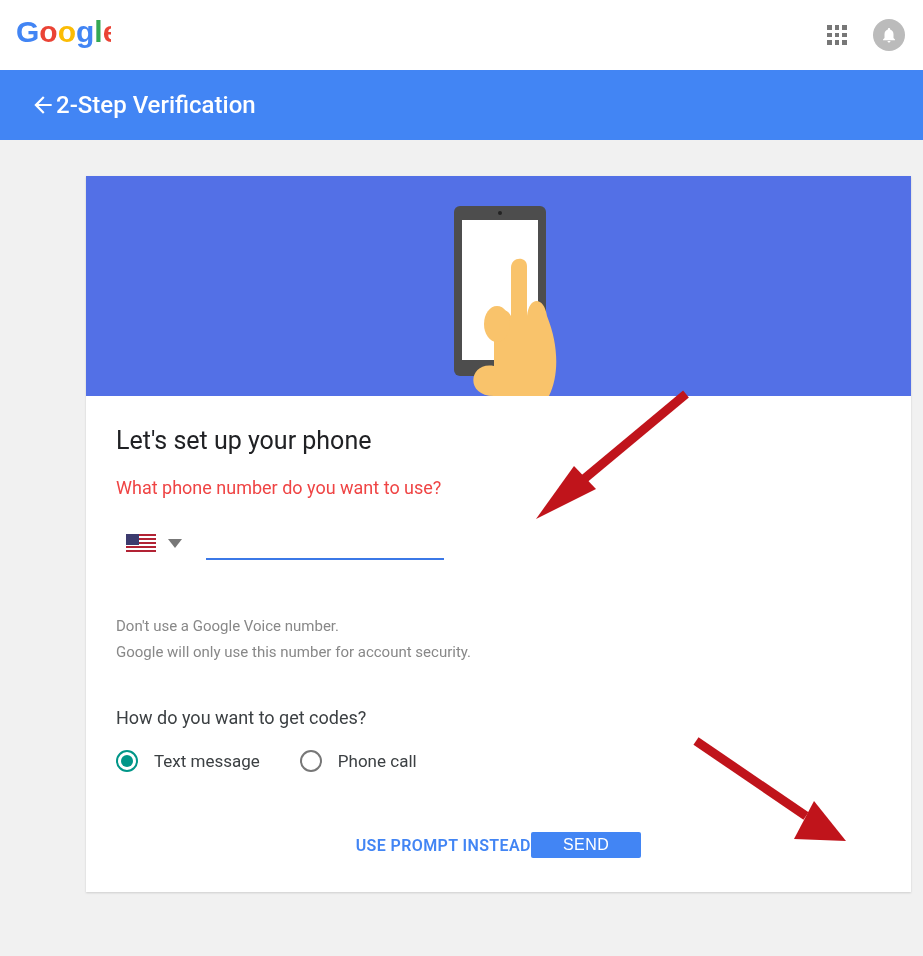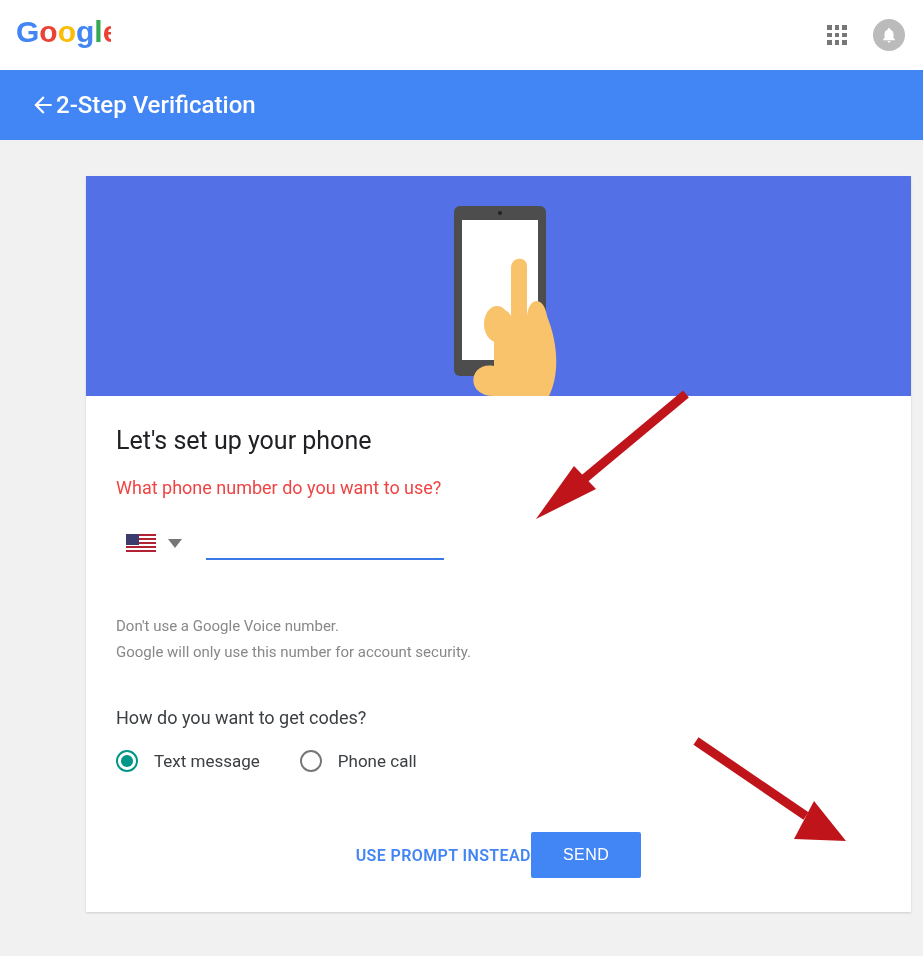--- a/index.html
+++ b/index.html
@@ -63,21 +63,21 @@
     .radio-outer { width:22px;height:22px;border-radius:50%;border:2.5px solid #777;display:flex;align-items:center;justify-content:center;}
     .radio-outer.sel { border-color:#009688;}
     .radio-inner { width:12px;height:12px;border-radius:50%;background:#009688;}
     .radio-label { font-size:17px; color:#3c4043;}
     .footer-row { display:flex; justify-content:center; align-items:center;}
     .prompt-link {
       color:#4285f4; font-weight:600; font-size:16px; letter-spacing:.4px;
       cursor:pointer; text-transform:uppercase;
     }
     .send-btn {
-      background:#4285f4; color:#fff; border:none; padding:14px 32px;
+      background:#4285f4; color:#fff; border:none; padding:4px 32px;
       font-size:16px; font-weight:500; letter-spacing:.5px; cursor:pointer;
       border-radius:2px;
     }
     .arrow-annot { position:absolute; pointer-events:none; }
     .arrow1 { left:440px; top:-12px; }
     .arrow2 { left:600px; top:335px; }
   </style>
 </head>
 <body>
 

